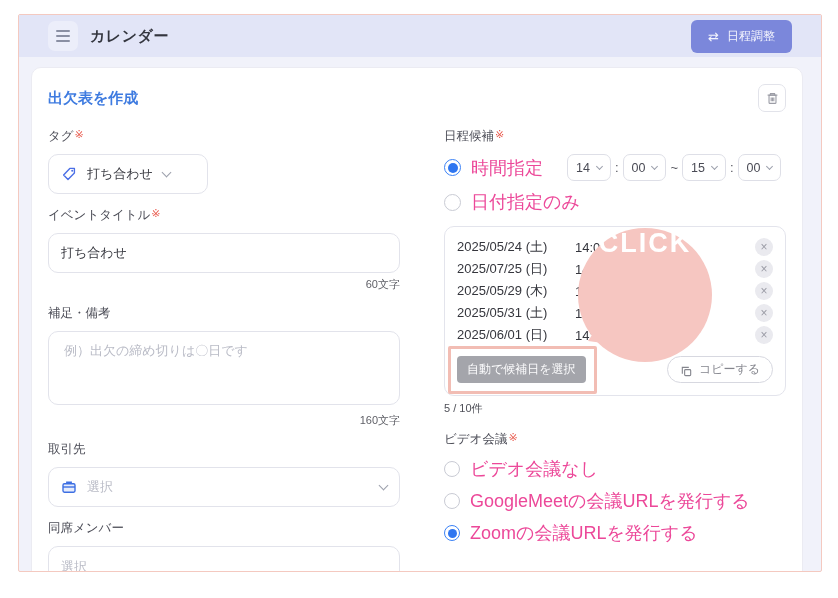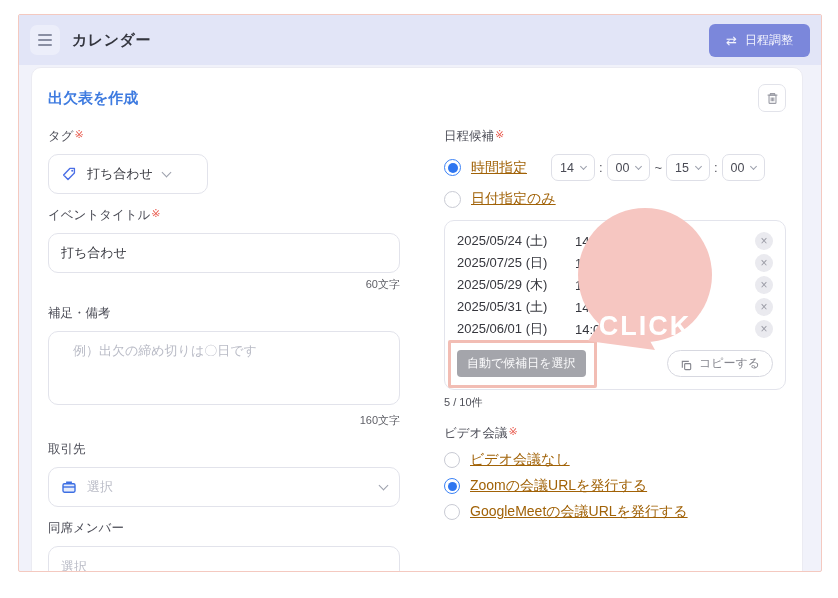--- a/index.html
+++ b/index.html
@@ -4,22 +4,22 @@
 <style>
   * { margin:0; padding:0; box-sizing:border-box; }
   html,body { width:838px; height:598px; background:#ffffff; overflow:hidden;
     font-family:"Liberation Sans","DejaVu Sans",sans-serif; }
   body { position:relative; }
 
   .window { position:absolute; left:18px; top:14px; width:804px; height:558px;
     border:1px solid #F4C9C0; background:#F1F2FA; overflow:hidden; border-radius:2px; }
 
   
-  .topbar { position:absolute; left:0; top:0; right:0; height:50px; background:#E2E5F7;
-    display:flex; align-items:center; padding:0 11px; gap:12px; }
+  .topbar { position:absolute; left:0; top:0; right:0; height:42px; background:#E2E5F7;
+    display:flex; align-items:center; padding:0 29px; gap:12px; }
   .hamburger { width:30px; height:30px; border-radius:7px; background:#ECEEFA;
     display:flex; flex-direction:column; align-items:center; justify-content:center; gap:3px; cursor:pointer; }
   .hamburger i { display:block; width:14px; height:2px; background:#8A8FA3; border-radius:1px; }
   .app-title { font-size:15px; font-weight:bold; color:#33353E; letter-spacing:.5px; }
   .sync-btn { margin-left:auto; background:#7B87DB; color:#F3F4FD; font-size:12px;
     padding:8px 17px; border-radius:6px; display:flex; align-items:center; gap:8px; cursor:pointer; }
   .sync-icon { font-size:13px; line-height:1; font-style:normal; }
 
   
   .card { position:absolute; left:12px; top:52px; width:772px; height:540px;
@@ -35,37 +35,37 @@
 
   .f-label { font-size:12.5px; color:#4D4E58; margin:13px 0 9px; }
   .col-left .f-label:first-child, .col-right .f-label:first-child { margin-top:6px; }
   .req { color:#E95C4F; font-size:11px; position:relative; top:-2px; margin-left:1px; }
 
   .input, .textarea, .selectbox {
     width:100%; border:1px solid #E2E3EB; border-radius:10px; background:#fff;
     font-size:13px; color:#3A3B42; font-family:inherit; }
   .input { height:40px; padding:0 12px; }
   .input::placeholder, .textarea::placeholder { color:#B9BBC6; }
-  .textarea { height:74px; padding:10px 24px; resize:none; }
+  .textarea { height:74px; padding:10px 15px; resize:none; }
   .counter { font-size:11px; color:#5E5F66; text-align:right; margin-top:4px; }
 
   .selectbox { height:40px; display:flex; align-items:center; gap:10px; padding:0 12px; cursor:pointer; }
   .selectbox.tag { width:160px; }
   .ph { color:#B9BBC6; }
   .chev { width:7px; height:7px; border-right:1.5px solid #9CA0AC; border-bottom:1.5px solid #9CA0AC;
     transform:rotate(45deg); margin-top:-4px; flex:none; }
   .chev.right { margin-left:auto; }
   .chev.small { width:5px; height:5px; margin-top:-2px; }
 
   
   .radio-row { display:flex; align-items:center; gap:10px; margin-top:9px; cursor:pointer; }
   .radio { width:17px; height:17px; border-radius:50%; border:1.5px solid #C9CBD4; flex:none; position:relative; background:#fff; }
   .radio.sel { border-color:#3B82F6; }
   .radio.sel::after { content:""; position:absolute; inset:2.5px; border-radius:50%; background:#2F76F0; }
-  .radio-label { font-size:14px; color:#a16207;text-decoration:underline; }
+  .radio-label { font-size:18px; color:#ec4899; }
 
   .time-row { display:flex; align-items:center; }
   .tsel { height:27px; border:1px solid #DEDFE7; border-radius:7px; padding:0 8px;
     display:inline-flex; align-items:center; gap:7px; font-size:12.5px; color:#4A4B55; background:#fff; cursor:pointer; }
   .sep { font-size:13px; color:#55565E; margin:0 4px; }
 
   
   .cand-box { border:1px solid #E3E4EC; border-radius:10px; padding:9px 12px 12px; margin-top:12px; }
   .cand-row { display:flex; align-items:center; font-size:13px; color:#35363D; height:22px; }
   .cand-date { width:118px; }
@@ -81,22 +81,22 @@
   .copy-btn { border:1px solid #D7D8E0; background:#fff; border-radius:14px; padding:4px 12px;
     color:#85868E; font-size:12px; display:flex; align-items:flex-end; gap:6px; cursor:pointer; font-family:inherit; }
   .count { font-size:11px; color:#4F5058; text-align:left; margin-top:5px; }
 
   .video-label { margin-top:15px; }
   .video-opts .radio-row { margin-top:8px; }
   .video-opts .radio { width:16px; height:16px; }
 
   
   .tail-svg { position:absolute; left:0; top:0; width:838px; height:598px; pointer-events:none; z-index:29; }
-  .click-bubble { position:absolute; left:578px; top:208px; width:134px; height:134px; border-radius:50%;
-    background:#F6C6C1; display:flex; align-items:flex-end; justify-content:center; z-index:30; pointer-events:none; }
+  .click-bubble { position:absolute; left:578px; top:228px; width:134px; height:134px; border-radius:50%;
+    background:#F6C6C1; display:flex; align-items:flex-start; justify-content:center; z-index:30; pointer-events:none; }
   .click-text { color:#fff; font-weight:bold; font-size:27px; letter-spacing:2px; }
 
   svg.ic { display:block; }
 </style>
 </head>
 <body>
 
 <div class="window">
 
   <div class="topbar">
@@ -239,26 +239,26 @@
         </div>
         <div class="count">5 / 10件</div>
 
         <div class="f-label video-label"><span>ビデオ会議</span><span class="req">※</span></div>
         <div class="video-opts">
           <div class="radio-row">
             <span class="radio"></span>
             <span class="radio-label">ビデオ会議なし</span>
           </div>
           <div class="radio-row">
+            <span class="radio"></span>
+            <span class="radio-label">GoogleMeetの会議URLを発行する</span>
+          </div>
+          <div class="radio-row">
             <span class="radio sel"></span>
             <span class="radio-label">Zoomの会議URLを発行する</span>
-          </div>
-          <div class="radio-row">
-            <span class="radio"></span>
-            <span class="radio-label">GoogleMeetの会議URLを発行する</span>
           </div>
         </div>
       </div>
     </div>
 
   </div>
 </div>
 
 <svg class="tail-svg">
   <polygon points="588,341 622,290 655,350" fill="#F6C6C1"></polygon>

